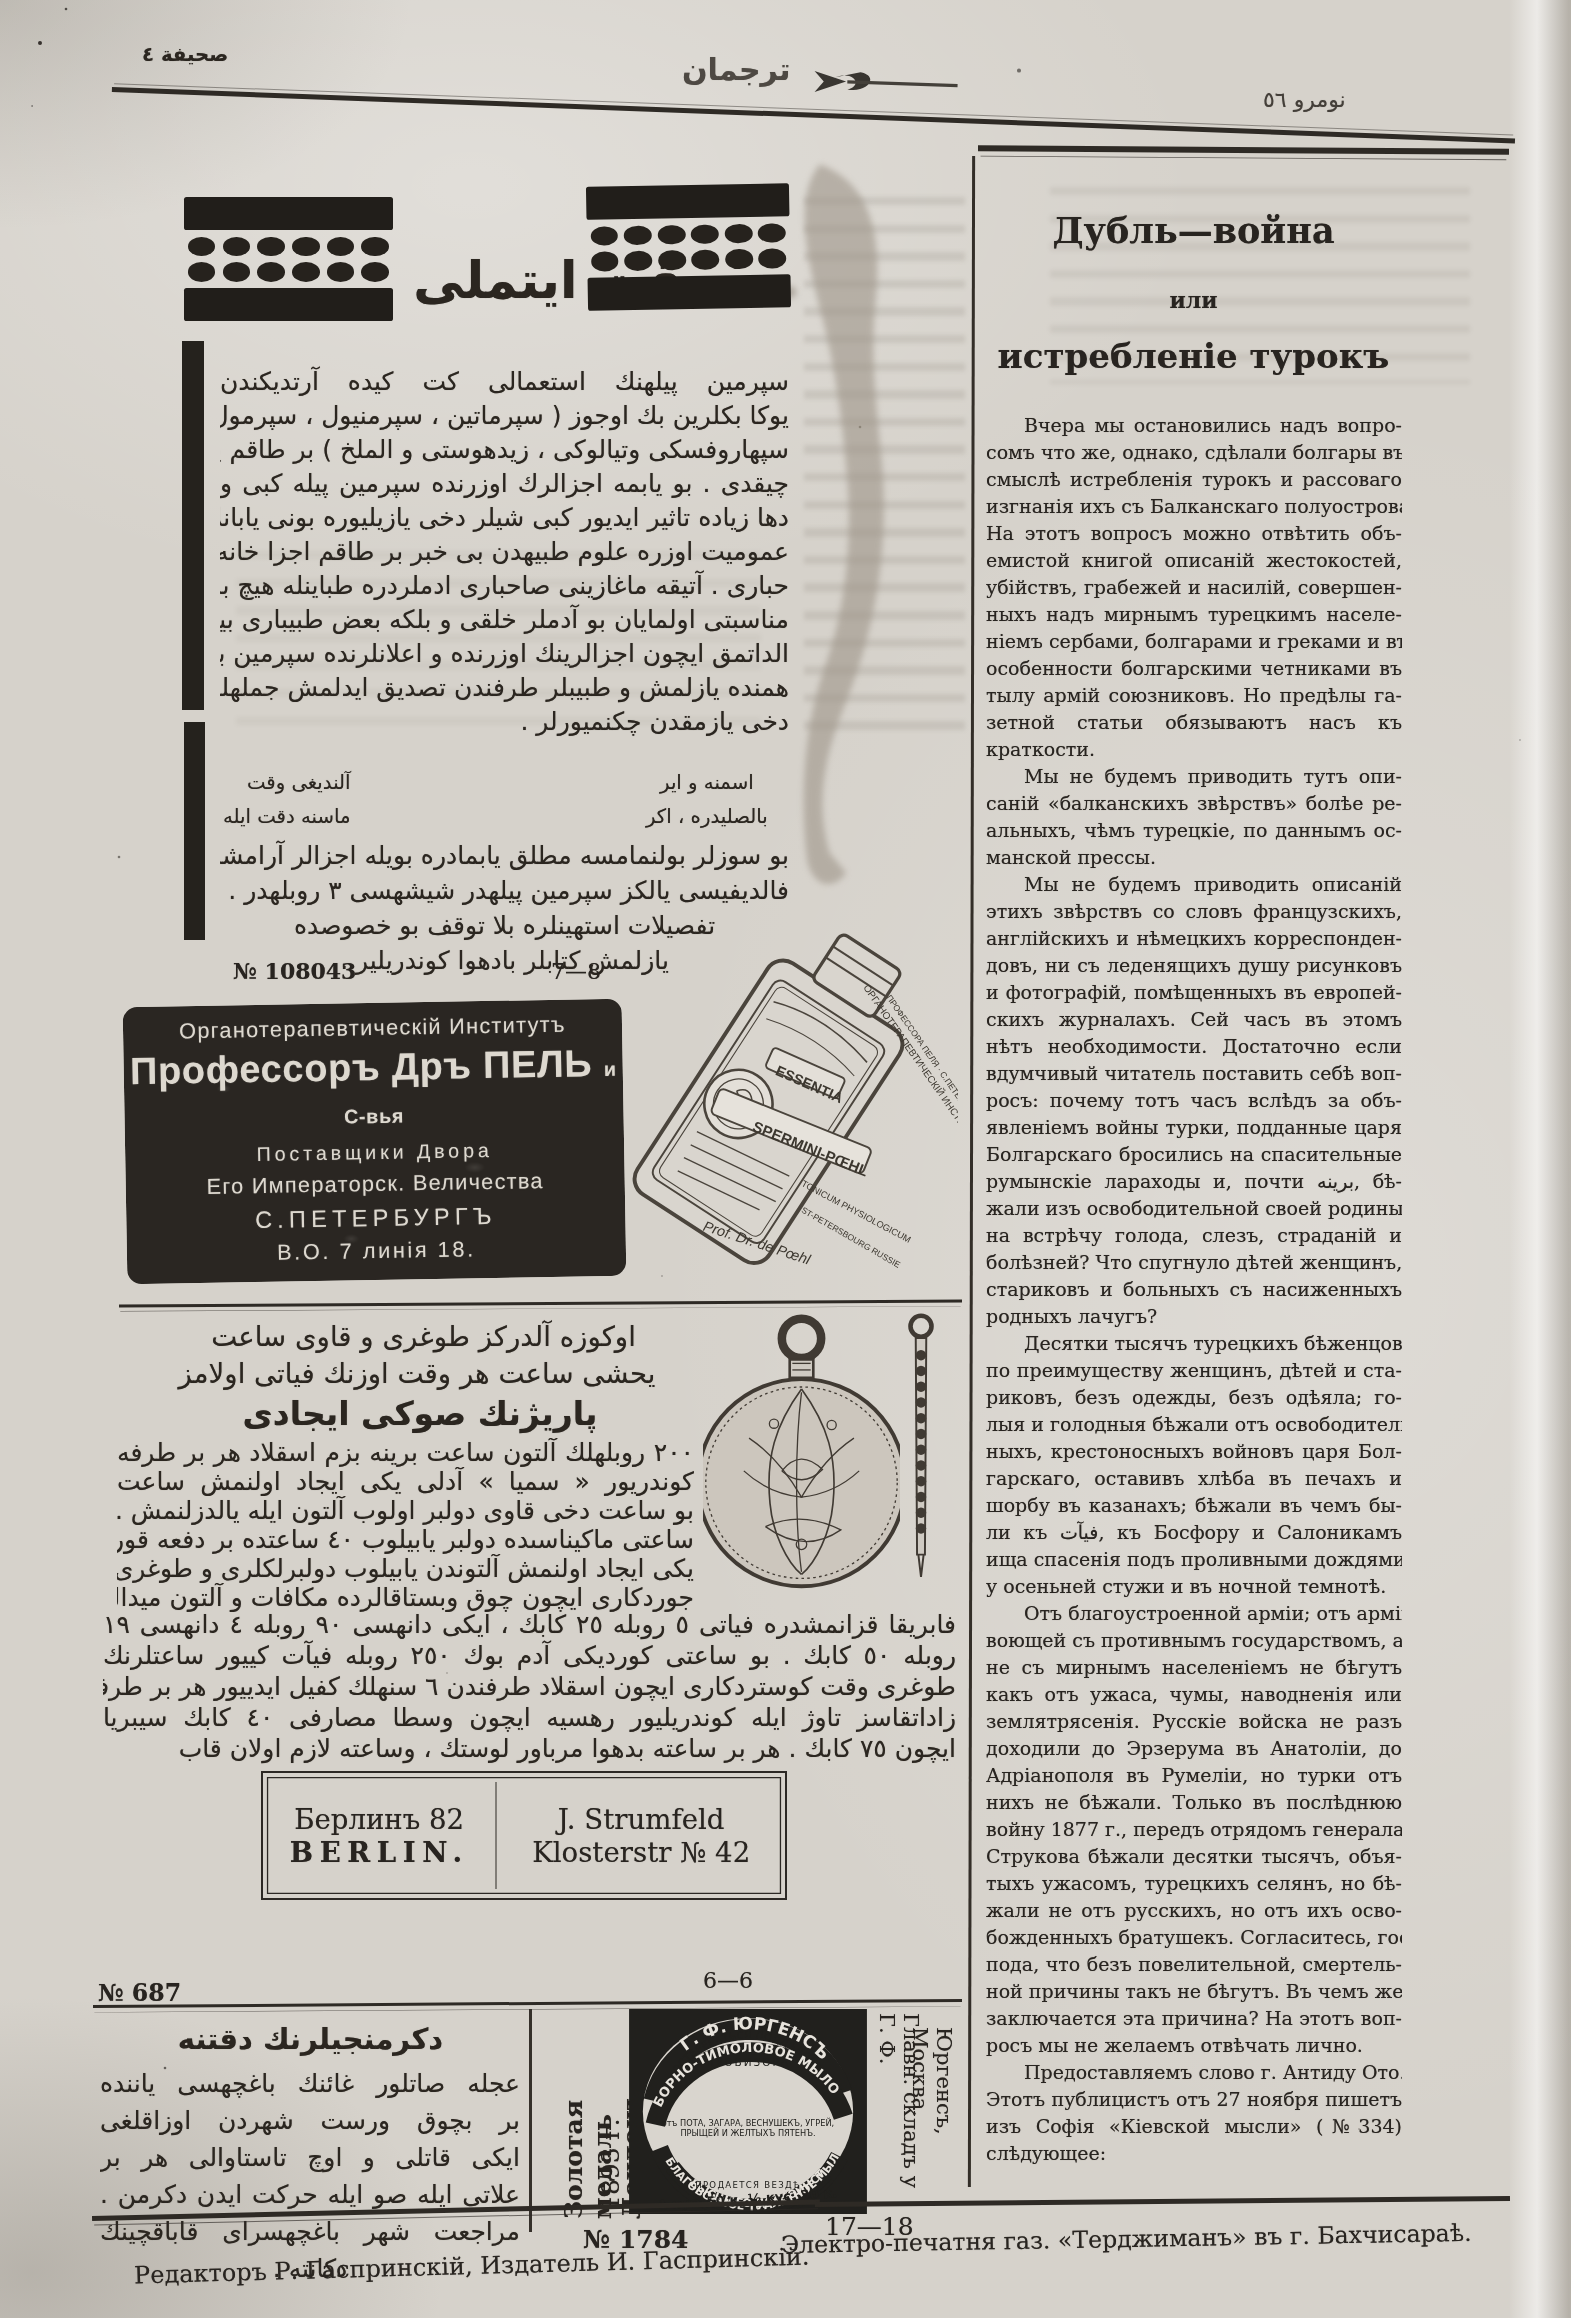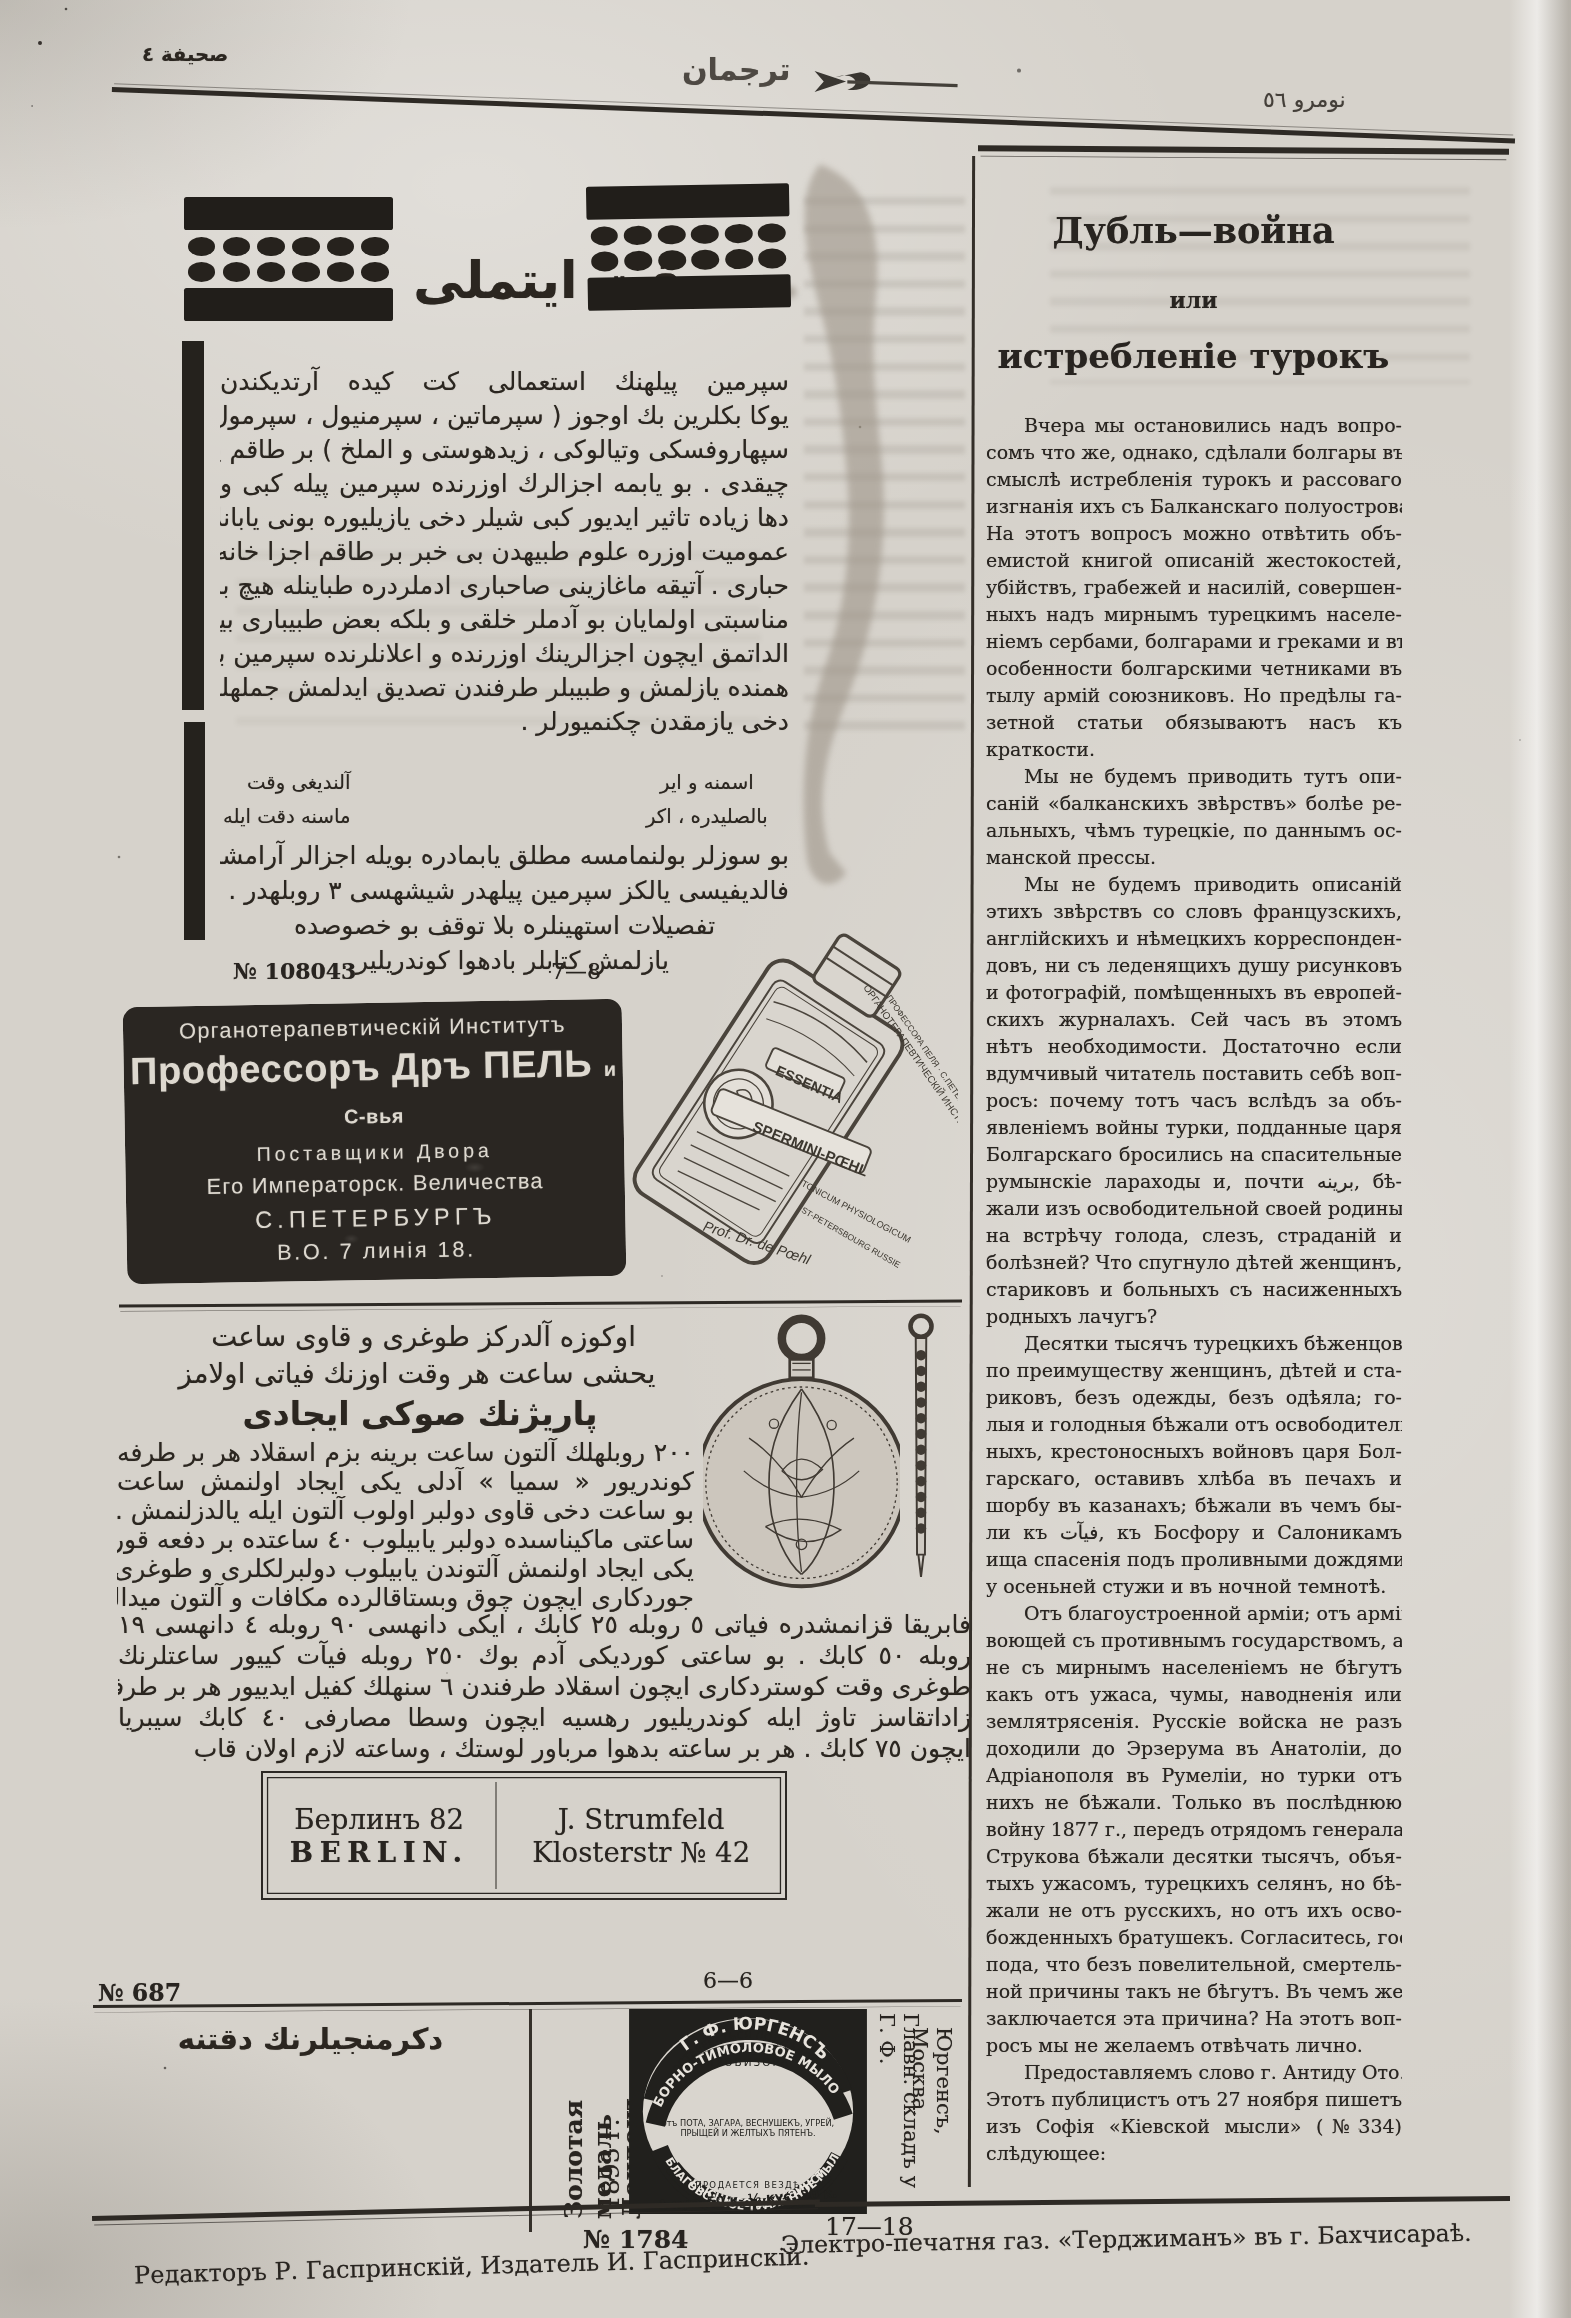--- a/index.html
+++ b/index.html
@@ -258,21 +258,21 @@
         <circle cx="32" cy="214" r="8"></circle>
           <circle cx="32" cy="238" r="8"></circle>
           <circle cx="32" cy="262" r="8"></circle>
         <circle cx="32" cy="286" r="8"></circle>
           <circle cx="32" cy="310" r="8"></circle>
           <circle cx="32" cy="334" r="8"></circle>
       </g>
       <path d="M28,374 L32,408 L36,374" stroke-width="3"></path>
     </g>
   </svg>
-  <div class="abs ar soft linesbox" style="left:118px;top:1609px;width:853px;font-size:25px;">
+  <div class="abs ar soft linesbox" style="left:103px;top:1609px;width:853px;font-size:25px;">
 
   <div style="height: 31px; line-height: 31px;">فابريقا قزانمشدره فياتى ٥ روبله ٢٥ كابك ، ايكى دانهسى ٩٠ روبله ٤ دانهسى ١٩</div>
       <div style="height: 31px; line-height: 31px;">روبله ٥٠ كابك . بو ساعتى كورديكى آدم بوك ٢٥٠ روبله فيآت كييور ساعتلرنك</div>
       <div style="height: 31px; line-height: 31px;">طوغرى وقت كوستردكارى ايچون اسقلاد طرفندن ٦ سنهلك كفيل ايدييور هر بر طرفه</div>
       <div style="height: 31px; line-height: 31px;">زاداتقاسز تاوژ ايله كوندريليور رهسيه ايچون وسطا مصارفى ٤٠ كابك سيبريا</div>
       <div class="pend" style="height: 31px; line-height: 31px;">ايچون ٧٥ كابك . هر بر ساعته بدهوا مرباور لوستك ، وساعته لازم اولان قاب</div>
     </div>
 
   <div class="abs" style="left:261px;top:1771px;width:522px;height:125px;border:2.6px solid #2c2824;box-shadow:inset 0 0 0 3.9px #d6d2cb, inset 0 0 0 5.2px #2c2824;display:flex;">
     <div style="flex:1.05;display:flex;flex-direction:column;justify-content:center;text-align:center;">
@@ -284,20 +284,29 @@
       <div class="ru soft" style="font-size:27.6px;">J. Strumfeld</div>
       <div class="ru soft" style="font-size:27.6px;">Klosterstr № 42</div>
     </div>
   </div>
   <div class="abs ru soft" style="left:703px;top:1968px;font-size:22px;">6—6</div>
   <div class="abs ru soft" style="left:98px;top:1979px;font-size:23.6px;font-weight:bold;">№ 687</div>
 
   <div class="abs rule" style="left:93px;top:2002px;width:869px;height:3.3px;transform:rotate(-.4deg);box-shadow:0 5.9px 0 -1.3px rgba(46,42,38,.7);"></div>
 
   <div class="abs ar soft" style="left:98px;top:2022px;width:425px;text-align:center;font-size:29px;font-weight:bold;">دكرمنجيلرنك دقتنه</div>
+  <div class="abs ar soft linesbox" style="left:100px;top:2065px;width:420px;font-size:25px;">
+
+  <div style="height: 37px; line-height: 37px;">عجله صاتلور غائنك باغچهسى ياننده</div>
+      <div style="height: 37px; line-height: 37px;">بر بچوق ورست شهردن اوزاقلغى</div>
+      <div style="height: 37px; line-height: 37px;">ايكى قاتلى و اوچ تاستاوالى هر بر</div>
+      <div style="height: 37px; line-height: 37px;">علاتى ايله صو ايله حركت ايدن دكرمن .</div>
+      <div style="height: 37px; line-height: 37px;">مراجعت شهر باغچهسراى قاباقچينك</div>
+      <div class="cent" style="height: 37px; line-height: 37px;">دكانته .</div>
+    </div>
   <div class="abs" style="left:529px;top:2009px;width:2.6px;height:223px;background:#35302a;"></div>
 
   <div class="abs ru soft vtext-up" style="left:559px;top:2016px;height:203px;font-size:25px;font-weight:bold;">Золотая медаль Лондонъ</div>
   <div class="abs ru soft vtext-up" style="left:596px;top:2054px;height:157px;font-size:25px;">1893 г.</div>
   <svg class="abs" style="left:629px;top:2009px;" width="238" height="205" viewBox="0 0 362 312">
     <rect x="0" y="0" width="362" height="312" fill="#21201d"></rect>
     <ellipse cx="181" cy="156" rx="160" ry="142" fill="#d9d5ce"></ellipse>
     <defs>
       <path id="arcw" d="M62,120 A128,120 0 0 1 300,120"></path>
       <path id="arc1" d="M38,140 A148,138 0 0 1 324,128"></path>

